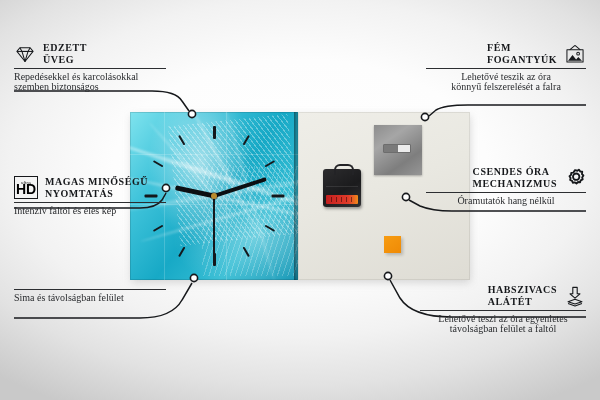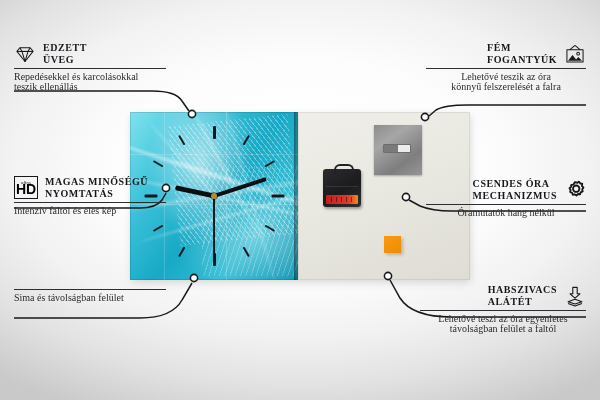--- a/index.html
+++ b/index.html
@@ -201,21 +201,21 @@
             <path d="M8.7 9.2 H15.3"></path>
         </g>
       </svg>
       <div>
         <div class="title">EDZETT</div>
         <div class="title">ÜVEG</div>
       </div>
     </div>
     <div class="rule"></div>
     <div class="sub">Repedésekkel és karcolásokkal</div>
-    <div class="sub">teszik ellenállás</div>
+    <div class="sub">szemben biztonságos</div>
   </div>
 
   <div class="callout left" style="left:14px;top:176px;width:152px">
     <div class="head">
       <div class="ico" style="border:1px solid #16181b;display:flex;flex-direction:column;align-items:center;justify-content:center;height:21px;">
         <span style="font-size:4.4px;letter-spacing:.3px;line-height:4.6px;font-family:'Liberation Sans',sans-serif;">ultra</span>
         <span style="font-size:14px;font-weight:bold;line-height:9px;font-family:'Liberation Sans',sans-serif;">HD</span>
       </div>
       <div>
         <div class="title">MAGAS MINŐSÉGŰ</div>
@@ -244,21 +244,21 @@
           <circle cx="15.4" cy="11.6" r="1.5"></circle>
           <path d="M4.4 19.4 L9.3 13.2 L13.2 18 L15.6 15.4 L19.6 19.4 Z" fill="#16181b" stroke="none"></path>
         </g>
       </svg>
     </div>
     <div class="rule"></div>
     <div class="sub">Lehetővé teszik az óra</div>
     <div class="sub">könnyű felszerelését a falra</div>
   </div>
 
-  <div class="callout right" style="right:14px;top:178px;width:160px">
+  <div class="callout right" style="right:14px;top:166px;width:160px">
     <div class="head">
       <div>
         <div class="title">CSENDES ÓRA</div>
         <div class="title">MECHANIZMUS</div>
       </div>
       <svg class="ico" viewBox="0 0 24 24">
         <g fill="none" stroke="#16181b" stroke-width="2" stroke-linejoin="round">
           <path d="M12 3.4 L14.6 4.1 L16.2 2.9 L17.9 5 L19.9 5.2 L19.6 7.8
                    L21.2 9.3 L19.8 11.4 L20.4 13.5 L18.2 14.5 L17.6 16.7
                    L15.3 16.4 L13.6 18 L11.7 16.7 L9.6 17.2 L8.8 15.1

